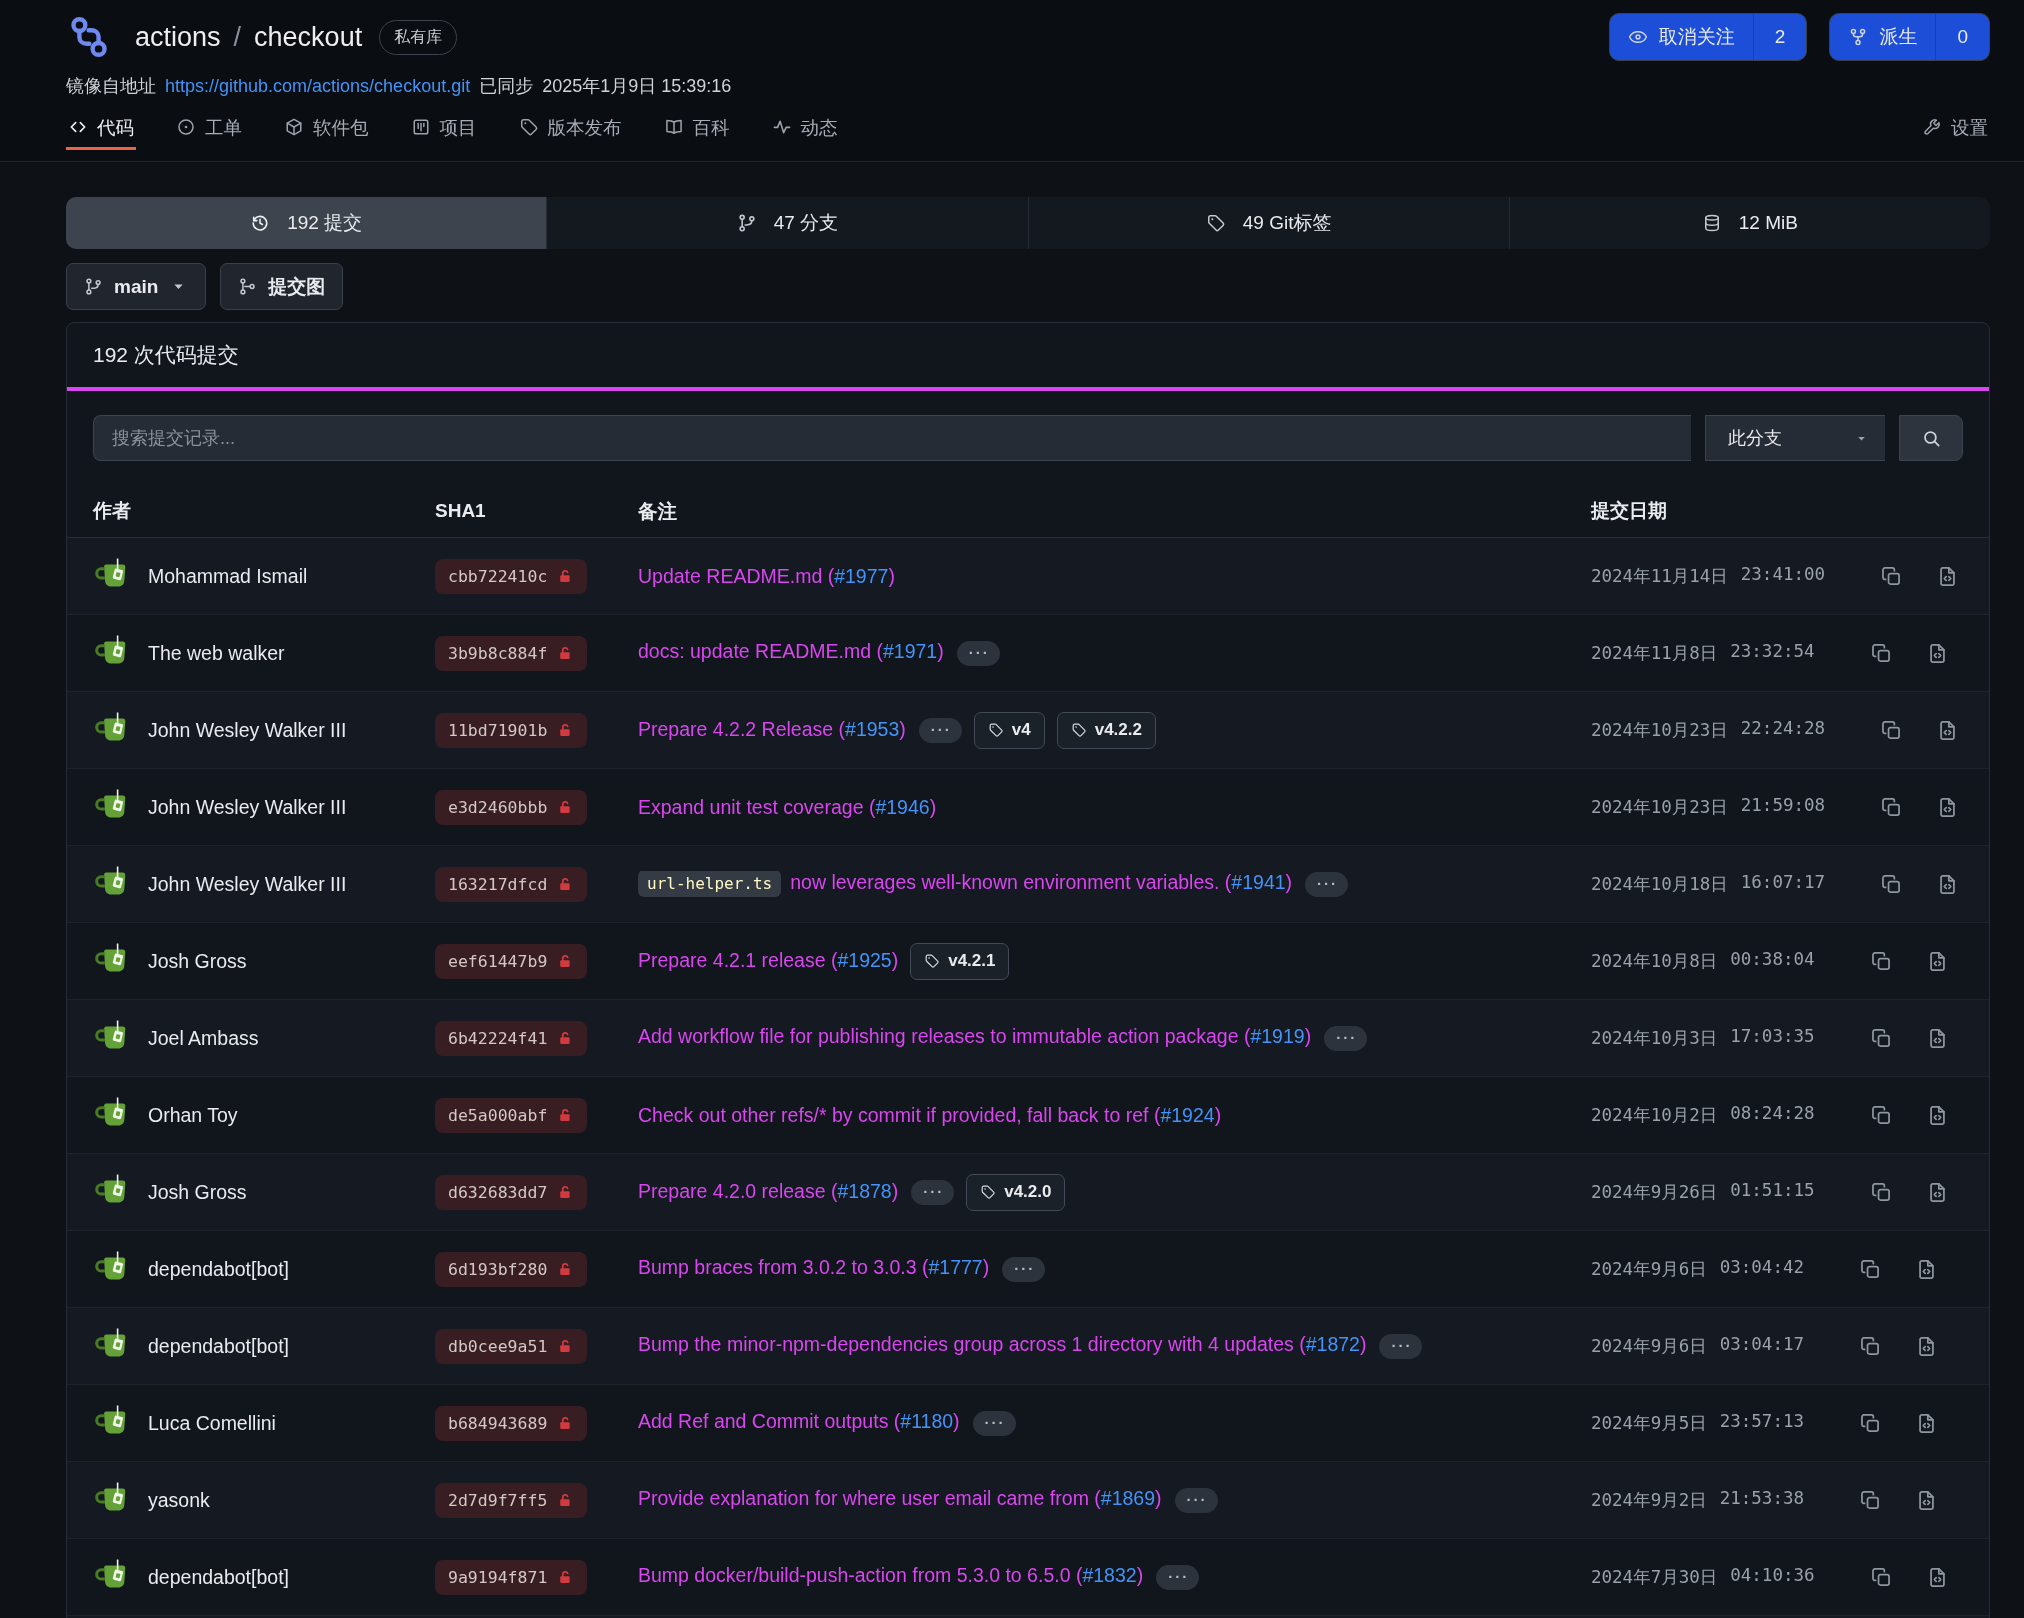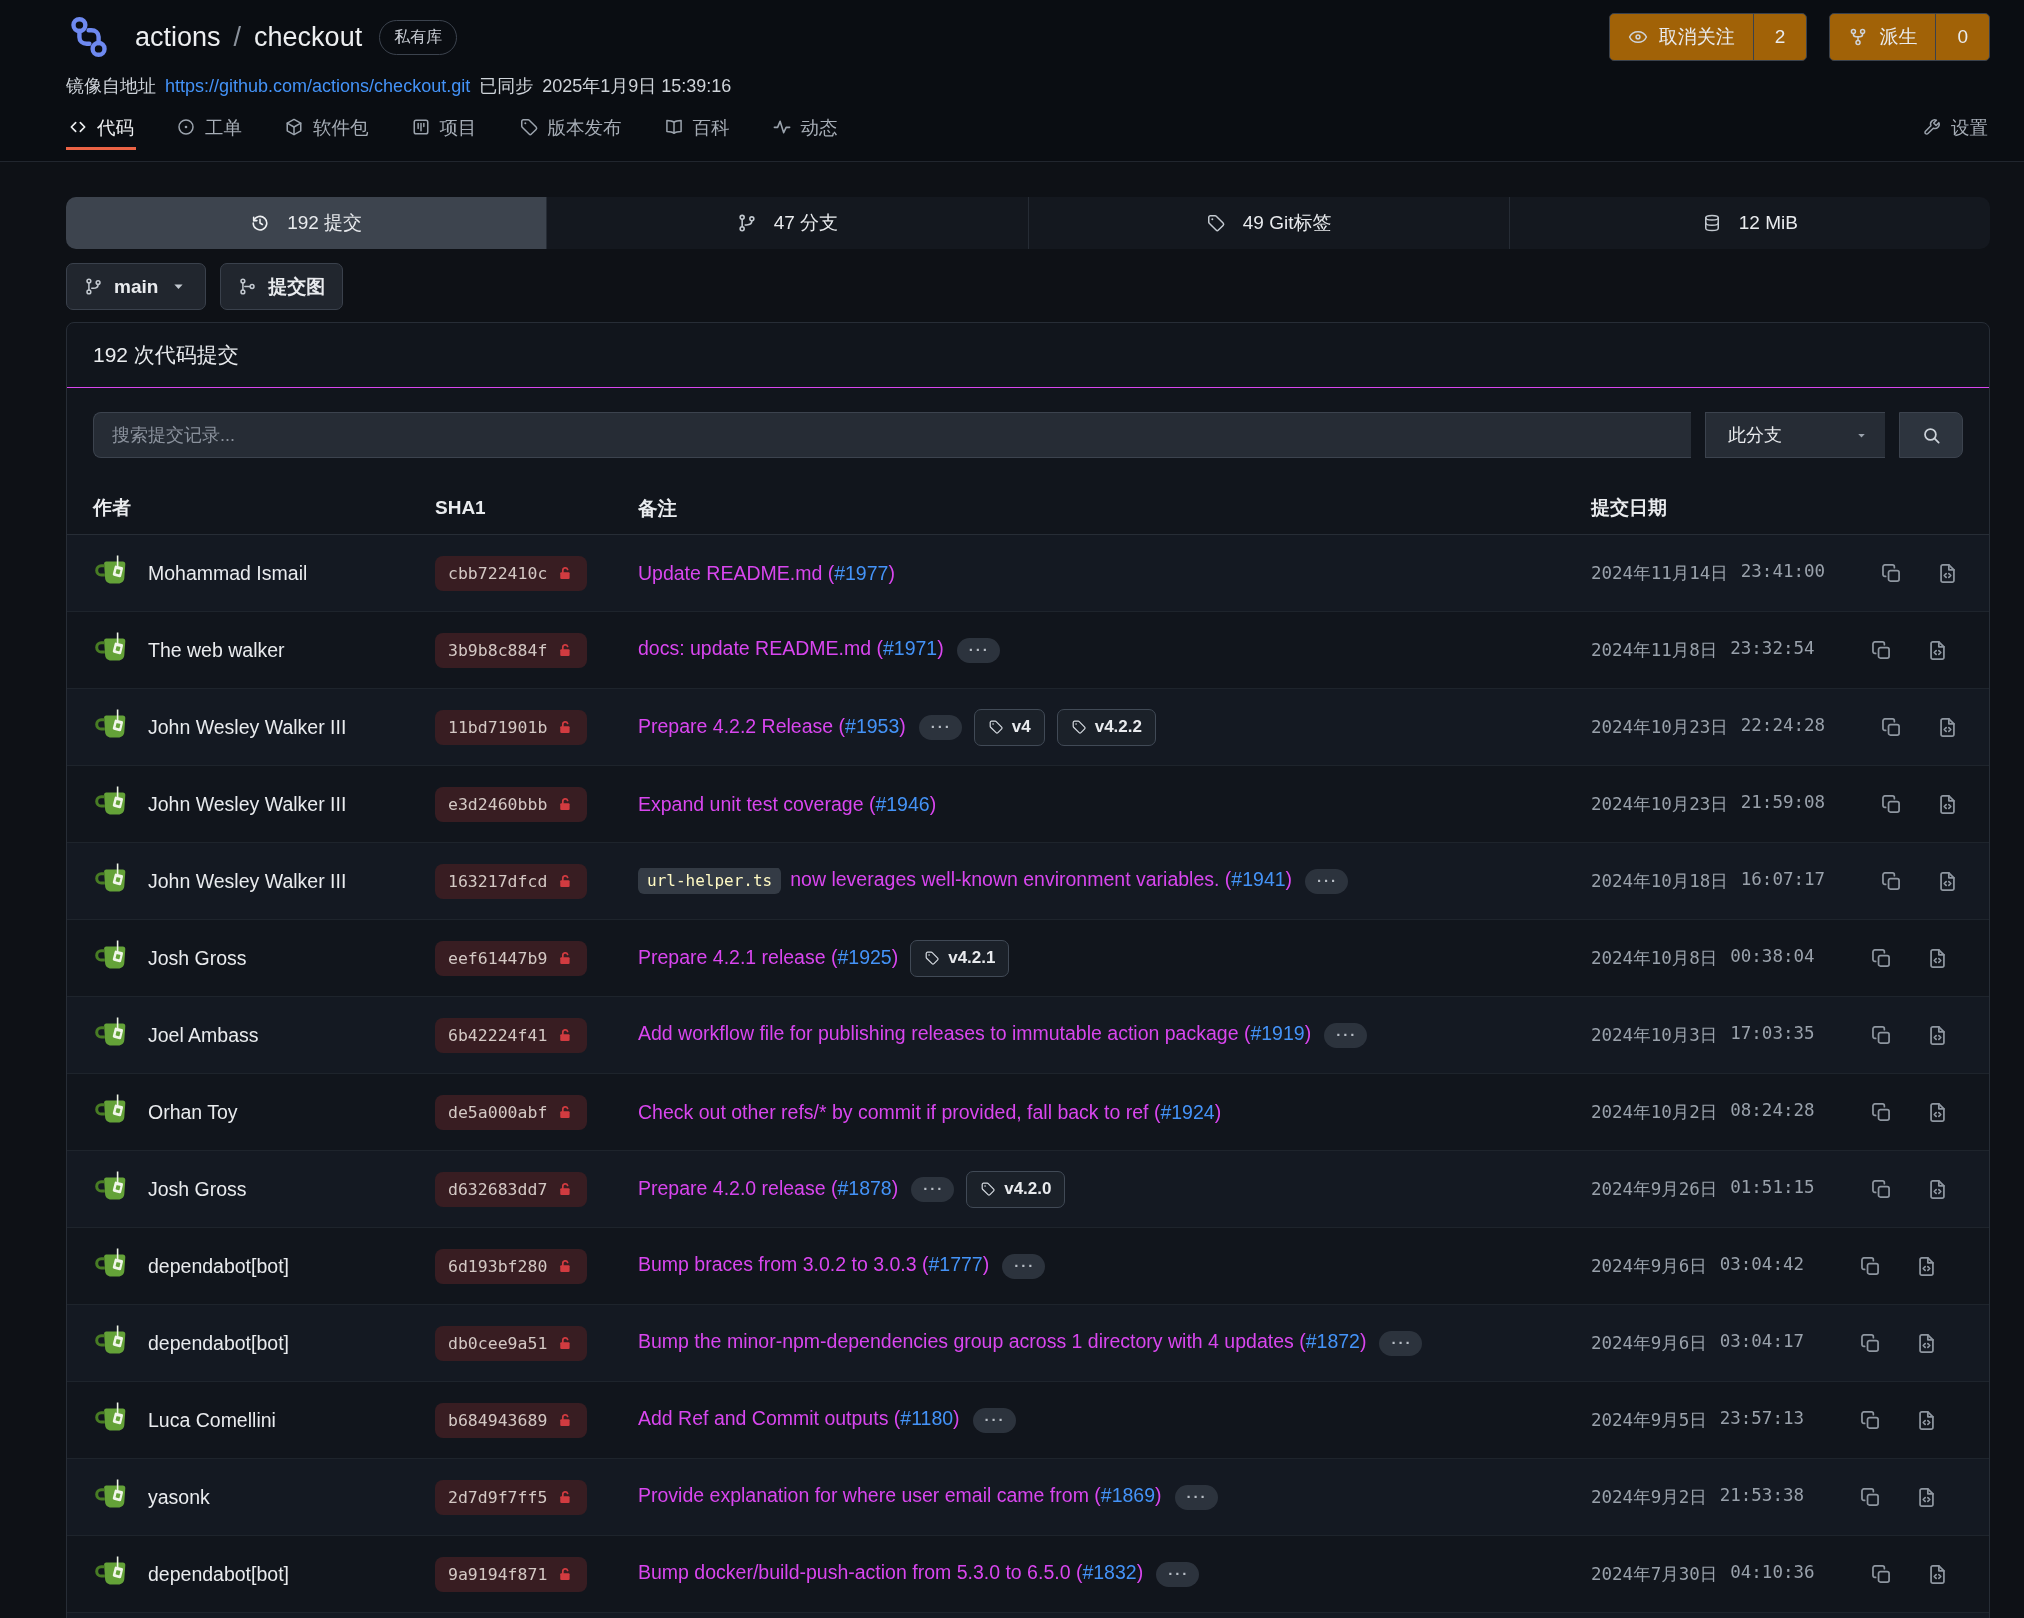--- a/index.html
+++ b/index.html
@@ -15,21 +15,21 @@
 
   
   .site-header { background:#0a0d12; height:162px; padding:12px 34px 0 66px; border-bottom:1px solid #21262e; }
   .hdr-row1 { display:flex; align-items:center; height:50px; }
   .logo { font-size:46px; color:#6e89f0; margin-right:23px; }
   .crumb { display:flex; align-items:center; gap:13px; font-size:27px; }
   .crumb a { color:#eceef0; font-weight:500; }
   .crumb .sep { color:#8a919b; }
   .badge { margin-left:17px; border:1px solid #3c434e; color:#c9ced5; border-radius:19px; padding:6px 14px; font-size:16px; }
   .hdr-actions { margin-left:auto; display:flex; gap:22px; }
-  .act-btn { display:flex; align-items:stretch; background:#a16207; border:1px solid #3a414c; border-radius:5px; overflow:hidden; height:48px; font-size:19px; color:#e9ebee; }
+  .act-btn { display:flex; align-items:stretch; background:#1d4ed8; border:1px solid #3a414c; border-radius:10px; overflow:hidden; height:48px; font-size:19px; color:#e9ebee; }
   .act-main { display:flex; align-items:center; gap:11px; padding:0 18px; }
   .act-count { display:flex; align-items:center; padding:0 21px; border-left:1px solid #3a414c; }
   .act-btn .icon { font-size:20px; color:#cfd4da; }
   .mirror-line { margin-top:12px; height:24px; display:flex; align-items:center; gap:9px; font-size:18px; color:#cfd4da; }
   .mirror-line a { color:#4493f8; }
   .tabs { display:flex; align-items:stretch; margin-top:9px; height:43px; gap:38px; }
   .tab { display:flex; align-items:center; gap:9px; color:#a6adb6; font-size:18.5px; border-bottom:3px solid transparent; padding:0 2px; }
   .tab .icon { font-size:20px; color:#9ba3ad; }
   .tab.active { color:#eef0f2; border-bottom-color:#ec6345; font-weight:500; }
   .tab.active .icon { color:#eef0f2; }
@@ -44,21 +44,21 @@
   .stat.active { background:#3d444e; }
   .stat.active .icon { color:#eef0f2; }
 
   .toolbar { margin-top:14px; display:flex; gap:14px; height:47px; }
   .tb-btn { display:flex; align-items:center; gap:11px; padding:0 17px; background:#21262e; border:1px solid #3a414c; border-radius:7px; font-size:19px; color:#e9ebee; }
   .tb-btn .label { font-weight:600; }
   .tb-btn .icon { font-size:19px; color:#c3c9d0; }
   .caret { font-size:15px; color:#9ba3ad; }
 
   .box { margin-top:12px; background:#11151c; border:1px solid #272d36; border-radius:8px; overflow:hidden; }
-  .box-title { padding:18px 26px; font-size:21px; border-bottom:1px solid #d946ef; }
+  .box-title { padding:18px 26px; font-size:21px; border-bottom:4px solid #d946ef; }
   .search-row { margin:24px 26px; display:flex; height:46px;gap:14px; }
   .search-input { flex:1; background:#262c35; border:1px solid #3c434e; border-right:none; border-radius:8px 0 0 8px; padding:0 18px; font-size:18px; font-family:inherit; color:#e9ebee; outline:none; }
   .search-input::placeholder { color:#8b929d; }
   .branch-filter { width:180px; background:#262c35; border:1px solid #3c434e; border-right:none; display:flex; align-items:center; padding:0 16px 0 22px; font-size:18px; color:#e9ebee; }
   .branch-filter .caret { margin-left:auto; }
   .search-btn { width:64px; background:#2d343e; border:1px solid #3c434e; border-radius:0 8px 8px 0; display:flex; align-items:center; justify-content:center; color:#ccd2d9; font-size:21px; }
 
   .thead { display:flex; align-items:center; height:53px; padding:0 26px; font-weight:700; font-size:19px; border-bottom:1px solid #272d36; }
   .col-author { width:342px; flex:none; display:flex; align-items:center; gap:15px; }
   .col-sha { width:203px; flex:none; }

